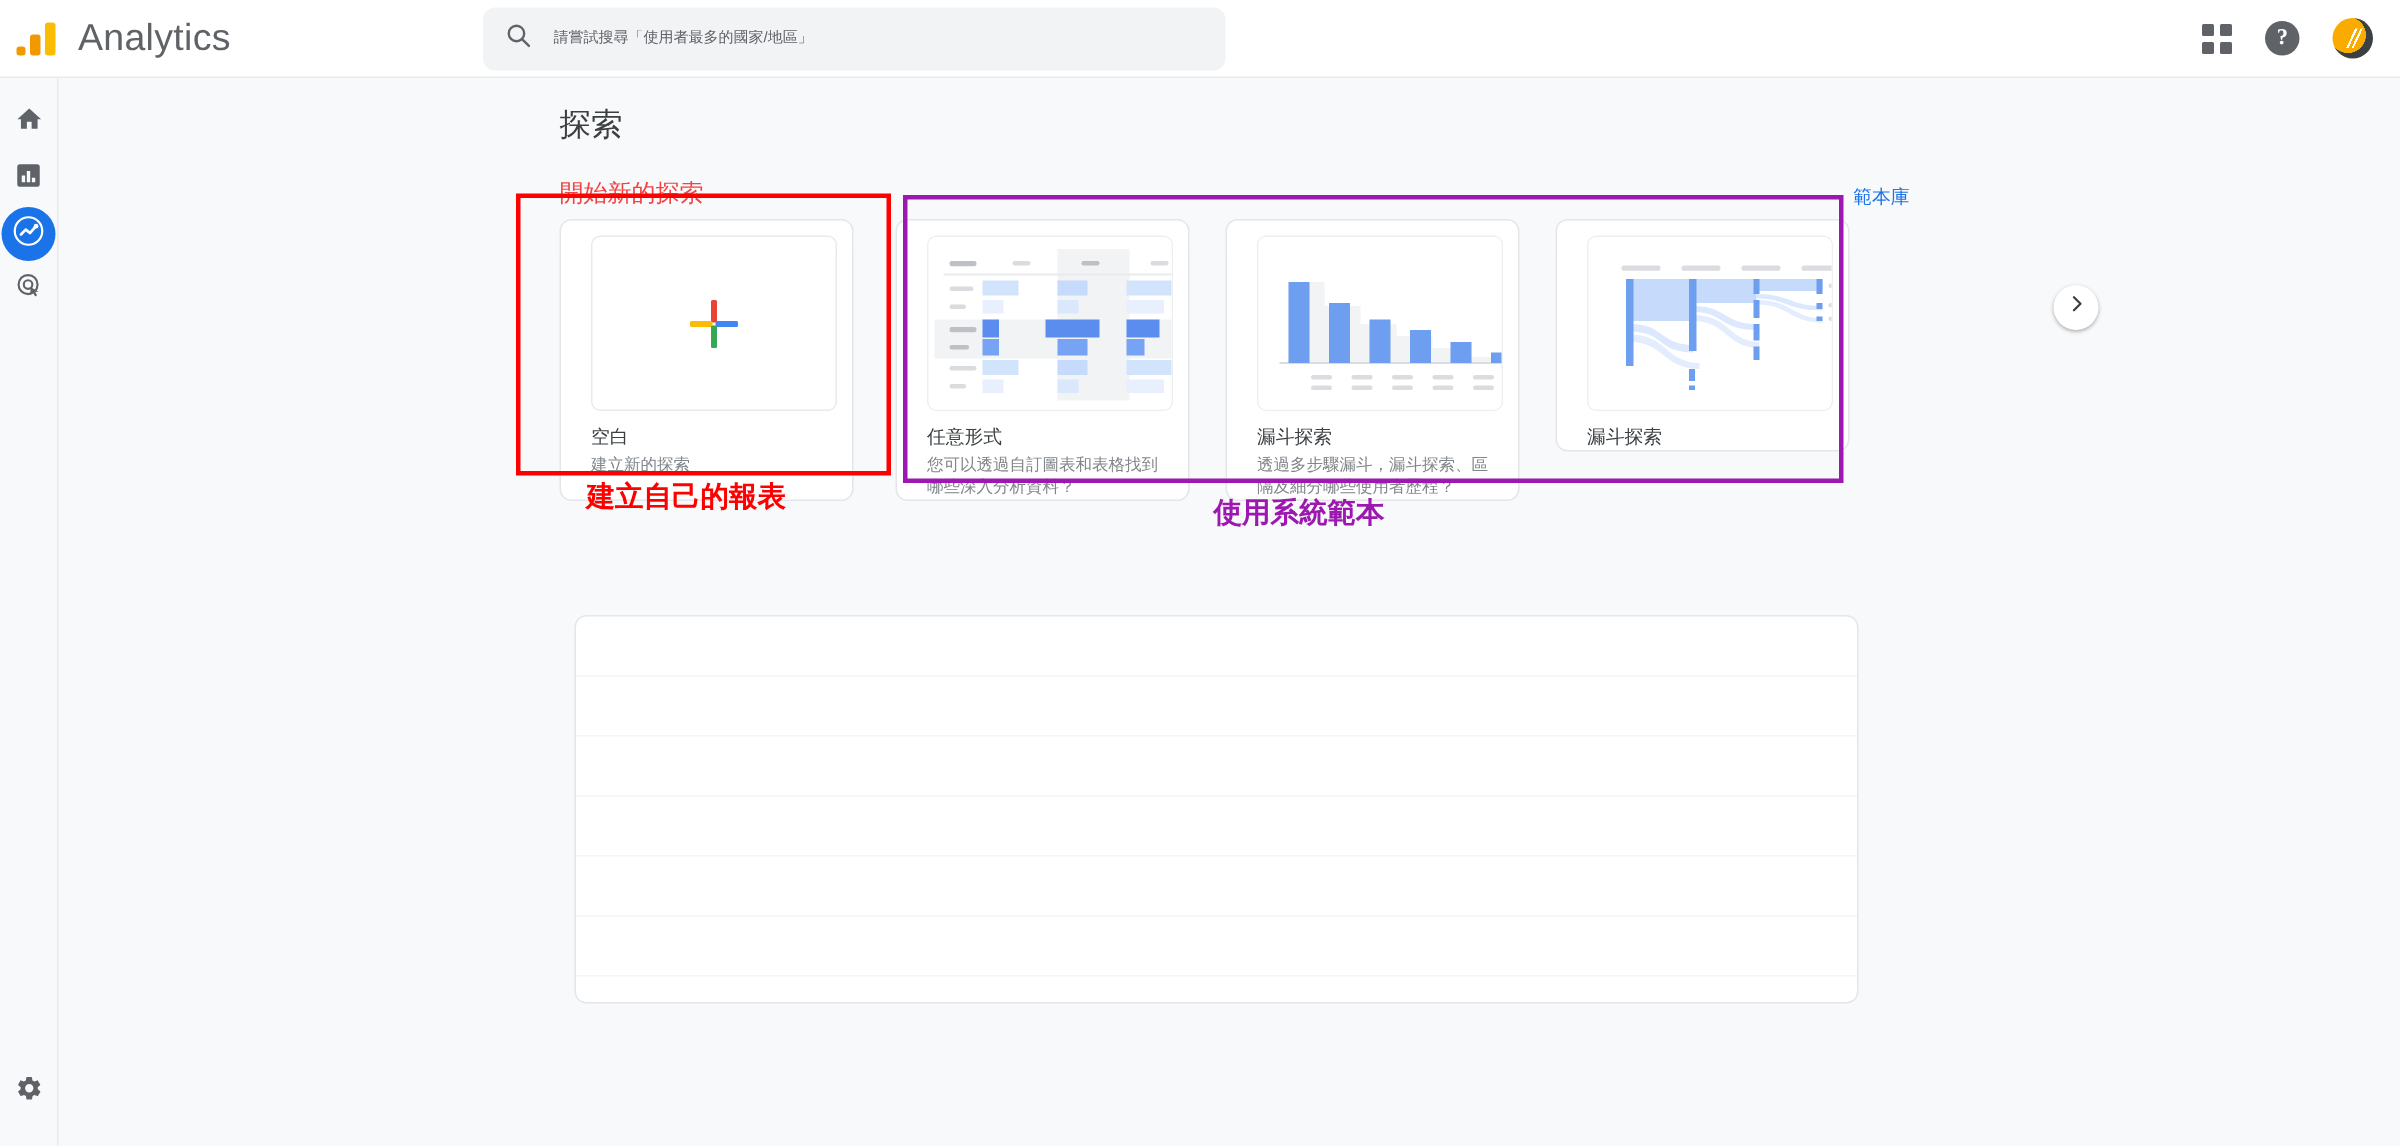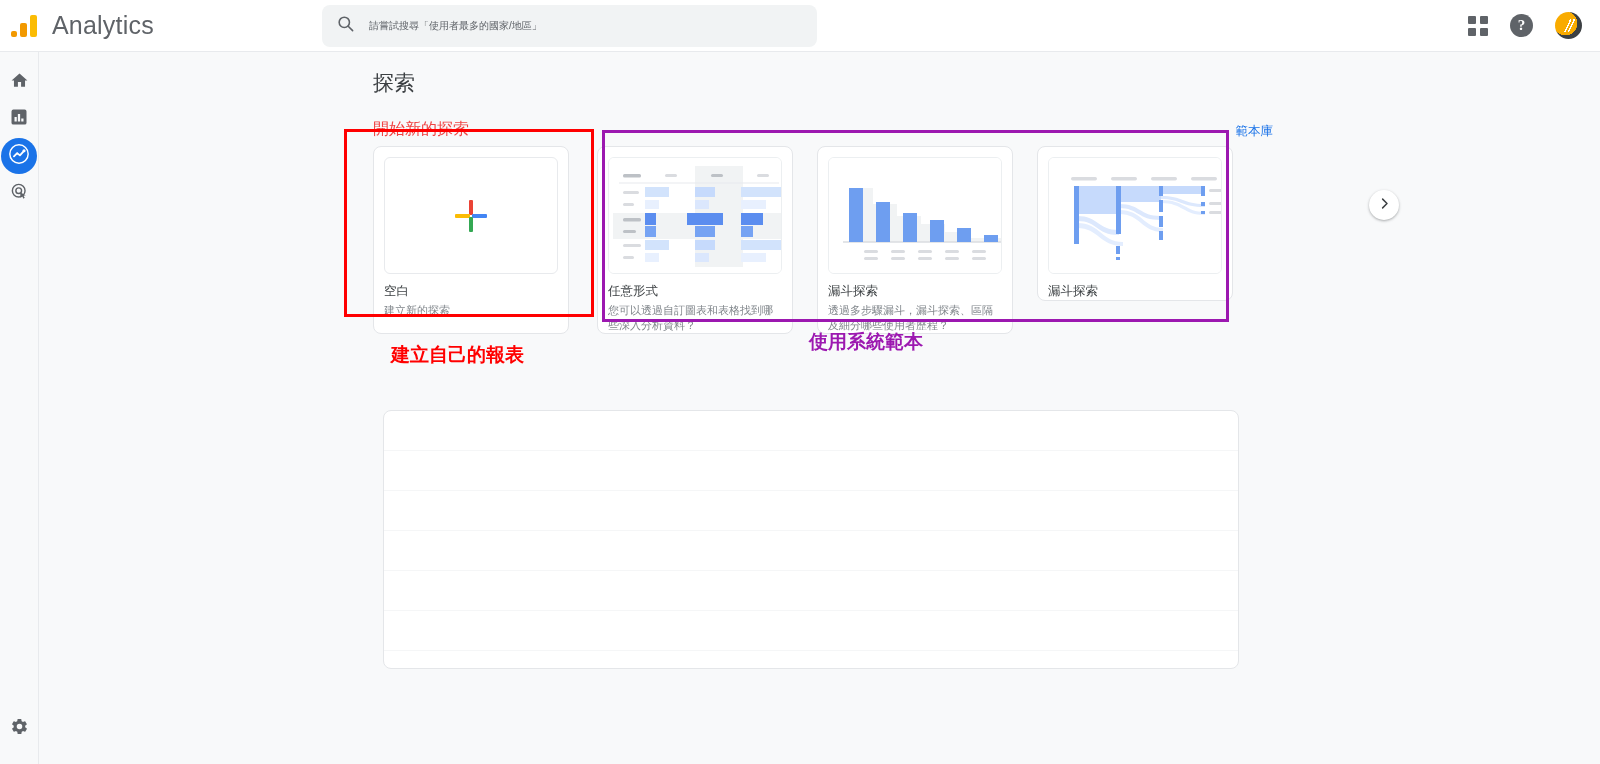--- a/index.html
+++ b/index.html
@@ -102,21 +102,21 @@
   .gallery-link { font-size: 12.5px; color: #1a73e8; cursor:pointer; text-decoration:none; font-weight:500;}
 
   
   .cards-row { display: flex; align-items: flex-start; position: relative; }
 
   .card {
     background: #fff;
     border-radius: 8px;
     border: 1px solid #e4e6e9;
     width: 196px;
-    padding: 10px 10px 0 10px;
+    padding: 10px 10px 0 20px;
     position: relative;
   }
   .card.blank { margin-right: 0; }
   .thumb {
     height: 117px; border-radius: 6px;
     background: #fff; border: 1px solid #eceff1;
     overflow: hidden; position: relative;
   }
   .thumb.plain { border:1px solid #e8eaed; display:flex; align-items:center; justify-content:center; }
   .card-title { font-size: 12.5px; color: #3c4043; margin-top: 9px; }
@@ -398,17 +398,17 @@
     <div class="empty-row"></div>
     <div class="empty-row"></div>
     <div class="empty-row"></div>
     <div class="empty-row"></div>
   </div>
 
   <div class="anno-box anno-red" style="left:305px; top:77px; width:250px; height:188px;"></div>
 
   <div class="anno-box anno-purple" style="left:563px; top:78px; width:627px; height:192px;"></div>
 
-  <div class="anno-text red" style="left:352px; top:266px;margin-top:24px;">建立自己的報表</div>
+  <div class="anno-text red" style="left:352px; top:266px;">建立自己的報表</div>
 
   <div class="anno-text purple" style="left:770px; top:277px;">使用系統範本</div>
 
 </div>
 
 </body></html>

